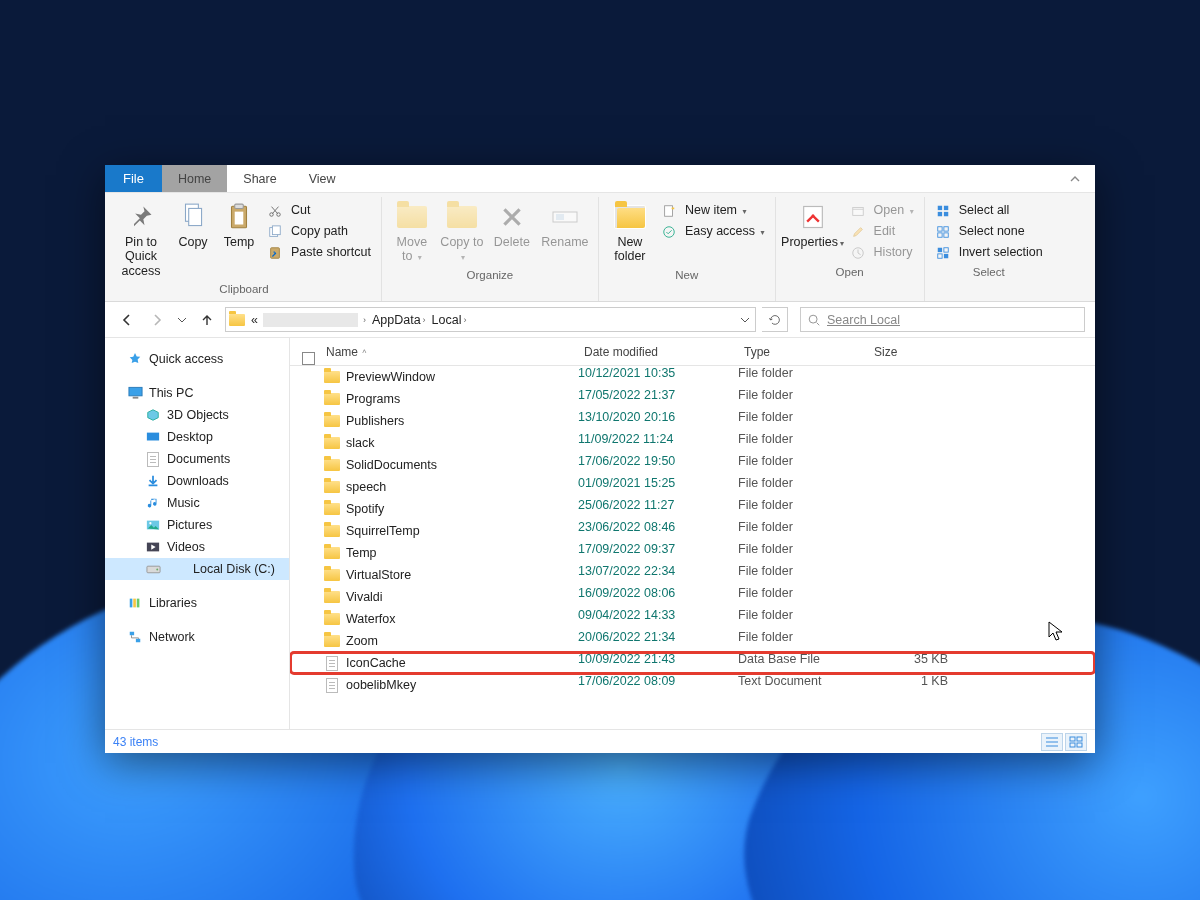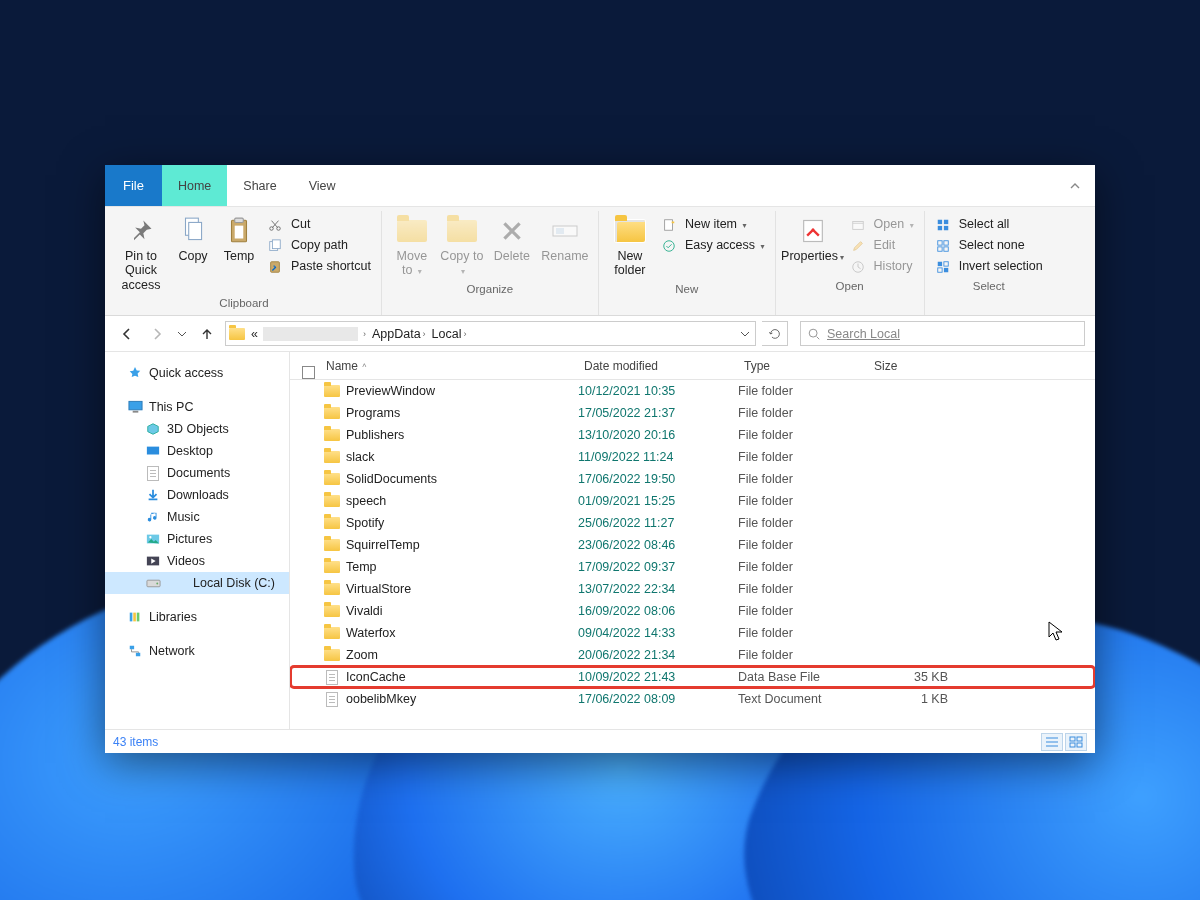--- a/index.html
+++ b/index.html
@@ -26,24 +26,24 @@
   width: 990px;
   height: 588px;
   background: #fff;
   box-shadow: 0 10px 40px rgba(0,0,0,.5);
   display: flex;
   flex-direction: column;
   font-size: 12.5px;
   color: #222;
 }
 
-.tabs { display: flex; height: 42px; background: #fff; border-bottom: 1px solid #e5e5e5; }
+.tabs { display: flex; height: 28px; background: #fff; border-bottom: 1px solid #e5e5e5; }
 .tab-file { background: #1979ca; color: #fff; padding: 0 18px; display:flex; align-items:center; font-size:13px; cursor:pointer; }
 .tab { padding: 0 16px; display:flex; align-items:center; color:#444; cursor:pointer; }
-.tab.active { background:#5eead4; }
+.tab.active { background:#a3a3a3; }
 .tabs-spacer { flex:1; }
 .collapse-caret { padding:0 14px; color:#888; display:flex; align-items:center; cursor:pointer; }
 
 
 .ribbon { background:#f5f5f5; border-bottom:1px solid #dadada; display:flex; padding: 4px 2px 0 2px; }
 .ribgroup { display:flex; flex-direction:column; align-items:stretch; border-right:1px solid #e2e2e2; padding:2px 6px; }
 .ribgroup:last-child { border-right:none; }
 .ribgroup-row { display:flex; align-items:flex-start; gap:2px; }
 .ribbig { display:flex; flex-direction:column; align-items:center; justify-content:flex-start; width:56px; padding:2px 2px; cursor:pointer; text-align:center; line-height:1.15; gap:2px; }
 .ribbig .ic { width:32px; height:32px; display:flex; align-items:center; justify-content:center; }
@@ -81,21 +81,21 @@
 .cols { display:flex; border-bottom:1px solid #e5e5e5; color:#444; font-size:12px; height:28px; align-items:flex-end; padding-left:6px; }
 .cols .chk { width:24px; display:flex; justify-content:center; }
 .colh { padding:0 6px; display:flex; align-items:center; gap:4px; cursor:pointer; border-right:1px solid transparent; height:100%; }
 .col-name { width:258px; }
 .col-date { width:160px; }
 .col-type { width:130px; }
 .col-size { width:90px; justify-content:flex-start; }
 .sort-caret { font-size:8px; color:#888; }
 
 .filelist { flex:1; overflow:auto; }
-.row { display:flex; align-items:center; height:22px; padding-left:6px; font-size:12.5px; color:#222; position:relative; cursor:pointer; }
+.row { display:flex; height:22px; padding-left:6px; font-size:12.5px; color:#222; position:relative; cursor:pointer; }
 .row .chk { width:24px; }
 .cell-name { width:258px; display:flex; align-items:center; gap:6px; padding-left:4px; }
 .cell-date { width:160px; color:#0f766e; }
 .cell-type { width:130px; color:#555; }
 .cell-size { width:90px; text-align:right; padding-right:10px; color:#555; }
 .fic { width:16px; height:16px; display:inline-flex; align-items:center; justify-content:center; }
 .row.highlight { outline:3px solid #e43b2f; outline-offset:-2px; border-radius:4px; }
 
 .statusbar { height:24px; border-top:1px solid #e5e5e5; display:flex; align-items:center; padding:0 8px; font-size:12px; color:#3b82f6; }
 .statusbar .sp { flex:1; }

